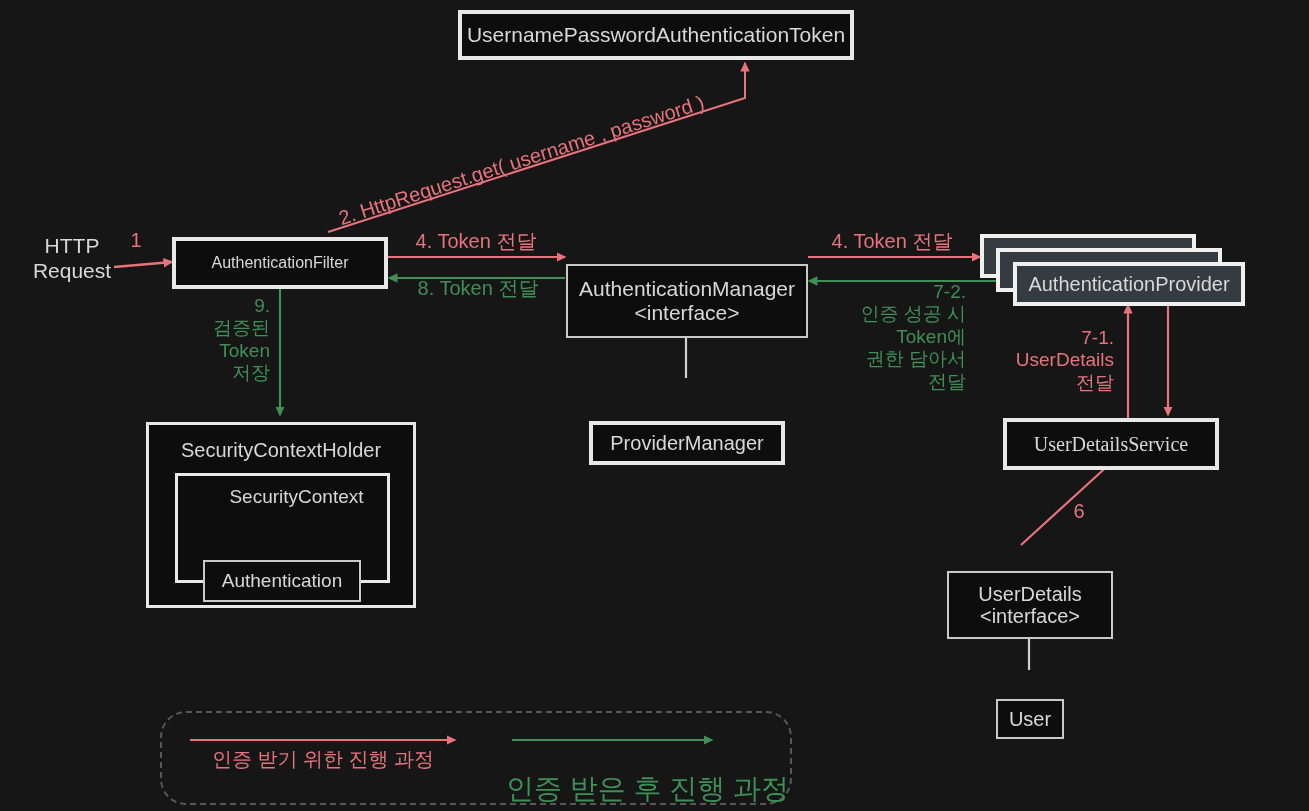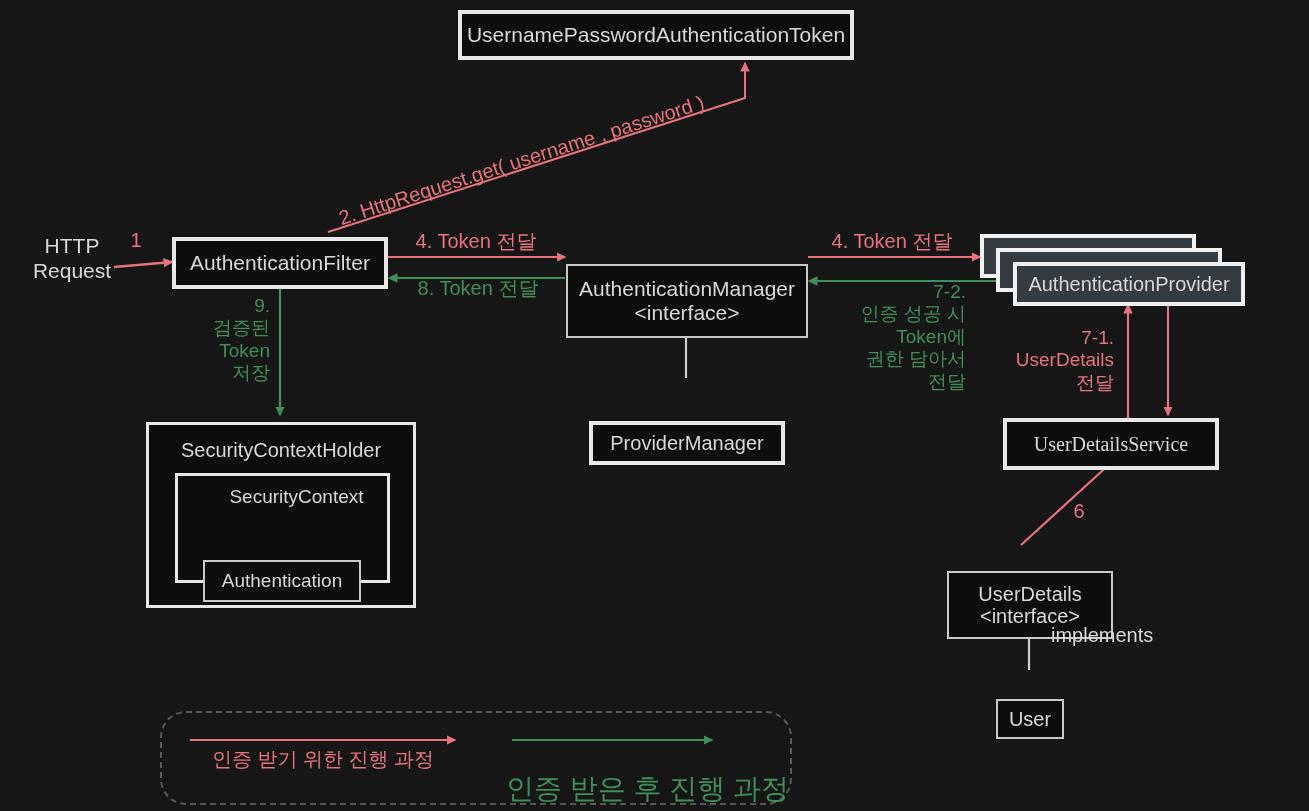--- a/index.html
+++ b/index.html
@@ -108,21 +108,21 @@
     <path d="M280,288 L280,415" stroke="#3f8f56" stroke-width="2.2" fill="none" marker-end="url(#ahGreen)"></path>
 
     <path d="M190,740 L455,740" stroke="#e8737d" stroke-width="2.2" fill="none" marker-end="url(#ahRed)"></path>
     <path d="M512,740 L712,740" stroke="#3f8f56" stroke-width="2.2" fill="none" marker-end="url(#ahGreen)"></path>
   </svg>
 
   <div class="node" style="left:458px; top:10px; width:396px; height:50px; font-size:21px;">
     <span>UsernamePasswordAuthenticationToken</span>
   </div>
 
-  <div class="node" style="left:172px; top:237px; width:216px; height:52px; font-size:21px;">
+  <div class="node" style="left:172px; top:237px; width:216px; height:52px; font-size:16px;">
     <span>AuthenticationFilter</span>
   </div>
 
   <div class="node thin" style="left:566px; top:236px; width:242px; height:74px; font-size:21px;">
     <span>AuthenticationManager</span>
     <span>&lt;interface&gt;</span>
   </div>
 
   <div class="node stackcard" style="left:980px; top:234px; width:216px; height:44px;"></div>
   <div class="node stackcard" style="left:996px; top:248px; width:226px; height:44px;"></div>
@@ -183,21 +183,20 @@
 Token
 저장</div>
 
   <div class="label red t-right" style="left:990px; top:327px; width:124px; font-size:19px;">7-1.
 UserDetails
 전달</div>
 
 
   <div class="label red t-center" style="left:1066px; top:500px; width:26px; font-size:20px;">6</div>
 
-  <div class="label grey t-left" style="left:1051px; top:624px; width:180px; font-size:20px;">implements</div>
 
   <div id="legend" style="left:160px; top:711px; width:632px; height:94px;"></div>
 
   <div class="legend-text red t-center" style="left:190px; top:746px; width:266px; font-size:20px;">인증 받기 위한 진행 과정</div>
 
   <div class="legend-text green t-center" style="left:506px; top:770px; width:212px; font-size:28px;">인증 받은 후 진행 과정</div>
 
 </div>
 
 </body></html>

